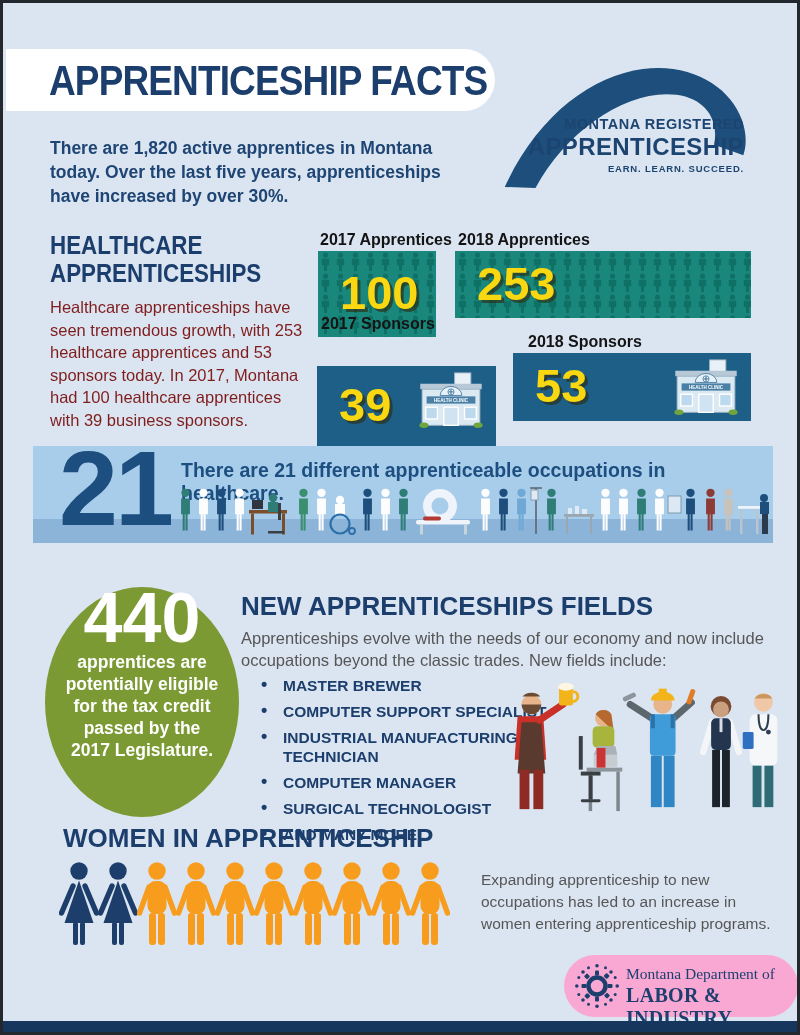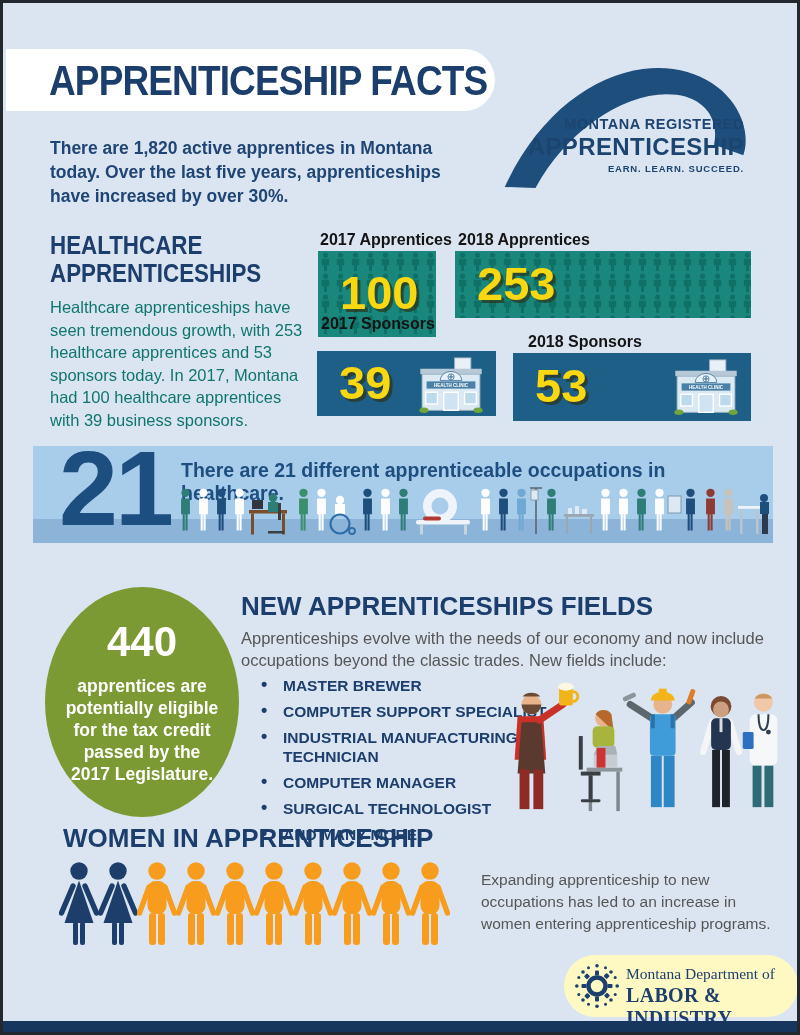--- a/index.html
+++ b/index.html
@@ -16,54 +16,54 @@
   .arch-logo{position:absolute;left:496px;top:57px;width:288px;height:135px;}
   .brand-text{position:absolute;right:53px;top:113px;text-align:right;color:#1c4470;}
   .brand-l1{font-size:14.5px;font-weight:bold;letter-spacing:.5px;}
   .brand-l2{font-size:24px;font-weight:bold;letter-spacing:.4px;margin-top:1px;}
   .brand-l3{font-size:9.5px;font-weight:bold;letter-spacing:.8px;margin-top:2px;}
   
   .intro{position:absolute;left:47px;top:133px;width:425px;font-size:17.5px;line-height:24px;font-weight:bold;color:#1e4573;}
   
   .hc-heading{position:absolute;left:47px;top:228px;width:280px;font-size:26px;line-height:28px;font-weight:bold;color:#1c3e6c;}
   .hc-heading .cond{display:block;}
-  .hc-body{position:absolute;left:47px;top:293px;width:258px;font-size:16.5px;line-height:22.5px;color:#0f766e;}
+  .hc-body{position:absolute;left:47px;top:293px;width:258px;font-size:16.5px;line-height:22.5px;color:#7f1d1d;}
   .stat-label{position:absolute;font-size:16px;font-weight:bold;color:#141414;}
   .stat-box{position:absolute;overflow:hidden;}
   .stat-box svg.bgfill{position:absolute;left:0;top:0;width:100%;height:100%;}
   .stat-num{position:absolute;left:22px;top:50%;transform:translateY(-52%);font-size:47px;font-weight:bold;color:#f9d711;
     text-shadow:3px 3px 0 rgba(45,45,18,.65);}
   .steel{background:#1d5f87;}
   .clinic-icon{position:absolute;right:12px;top:6px;width:66px;height:56px;}
   
   .band{position:absolute;left:30px;top:443px;width:740px;height:97px;background:#a8cdeb;}
   .band-ground{position:absolute;left:0;bottom:0;width:100%;height:24px;background:#8cb3d8;}
   .band-num{position:absolute;left:26px;top:-18px;font-size:106px;font-weight:bold;color:#1d4e80;letter-spacing:-3px;}
   .band-text{position:absolute;left:148px;top:13px;width:585px;font-size:19.5px;font-weight:bold;color:#1d4e80;}
   .band-people{position:absolute;left:145px;bottom:3px;width:592px;height:64px;}
   
   .green-ellipse{position:absolute;left:42px;top:584px;width:194px;height:230px;background:#7c9a33;border-radius:50%;
     color:#ffffff;text-align:center;}
-  .ge-num{font-size:42px;font-weight:bold;margin-top:24px;line-height:62px;}
+  .ge-num{font-size:70px;font-weight:bold;line-height:62px;}
   .ge-text{font-size:17.5px;line-height:22px;font-weight:bold;margin:2px 20px 0 20px;}
   
   .nf-heading{position:absolute;left:238px;top:588px;font-size:26px;font-weight:bold;color:#1c3e6c;}
   .nf-body{position:absolute;left:238px;top:624px;width:530px;font-size:16.5px;line-height:22px;color:#565656;}
   .nf-list{position:absolute;left:258px;top:673px;width:290px;margin:0;padding:0;list-style:none;}
   .nf-list li{position:relative;padding-left:22px;font-size:15.5px;line-height:19px;font-weight:bold;color:#1c3e6c;margin-bottom:7px;}
   .nf-list li::before{content:"\2022";position:absolute;left:0;top:-1px;font-size:18px;color:#1c3e6c;}
   .nf-illustration{position:absolute;left:497px;top:658px;width:285px;height:158px;}
   
   .w-heading{position:absolute;left:60px;top:820px;font-size:26px;font-weight:bold;color:#1c3e6c;}
   .w-row{position:absolute;left:56px;top:858px;height:92px;display:flex;}
   .wfig{width:40px;height:92px;margin-right:-1px;}
   .w-caption{position:absolute;left:60px;top:960px;width:440px;font-size:19px;line-height:25px;font-weight:bold;color:#1c3e6c;}
   .w-side{position:absolute;left:478px;top:866px;width:302px;font-size:15.5px;line-height:22px;color:#565656;}
   
-  .footer-pill{position:absolute;left:561px;top:952px;width:234px;height:62px;background:#fef9c3;border-radius:31px;}
+  .footer-pill{position:absolute;left:561px;top:952px;width:234px;height:62px;background:#f9a8d4;border-radius:31px;}
   .gear{position:absolute;left:11px;top:9px;width:44px;height:44px;}
   .dept{position:absolute;left:62px;top:10px;color:#1d3f6e;font-family:"Liberation Serif",serif;}
   .dept-l1{font-size:15.5px;}
   .dept-l2{font-size:20px;font-weight:bold;letter-spacing:.3px;margin-top:1px;}
   .bottom-strip{position:absolute;left:0;bottom:0;width:100%;height:11px;background:#16365e;}
   .hidden-defs{position:absolute;width:0;height:0;overflow:hidden;}
 </style>
 </head>
 <body>
 
@@ -150,21 +150,21 @@
     <svg class="bgfill" preserveAspectRatio="none">
       <rect width="100%" height="100%" fill="#1a877c"></rect>
         <rect width="100%" height="100%" fill="url(#ppl)"></rect>
     </svg>
     <span class="stat-num">253</span>
   </div>
 
   <div class="stat-label" style="left:318px;top:312px;">2017 Sponsors</div>
   <div class="stat-label" style="left:525px;top:330px;">2018 Sponsors</div>
 
-  <div class="stat-box steel" style="left:314px;top:348px;width:179px;height:65px;">
+  <div class="stat-box steel" style="left:314px;top:363px;width:179px;height:80px;">
     <span class="stat-num">39</span>
     <svg class="clinic-icon" viewBox="0 0 72 62">
         <use href="#clinic"></use>
       </svg>
   </div>
   <div class="stat-box steel" style="left:510px;top:350px;width:238px;height:68px;">
     <span class="stat-num">53</span>
     <svg class="clinic-icon" viewBox="0 0 72 62">
         <use href="#clinic"></use>
       </svg>

